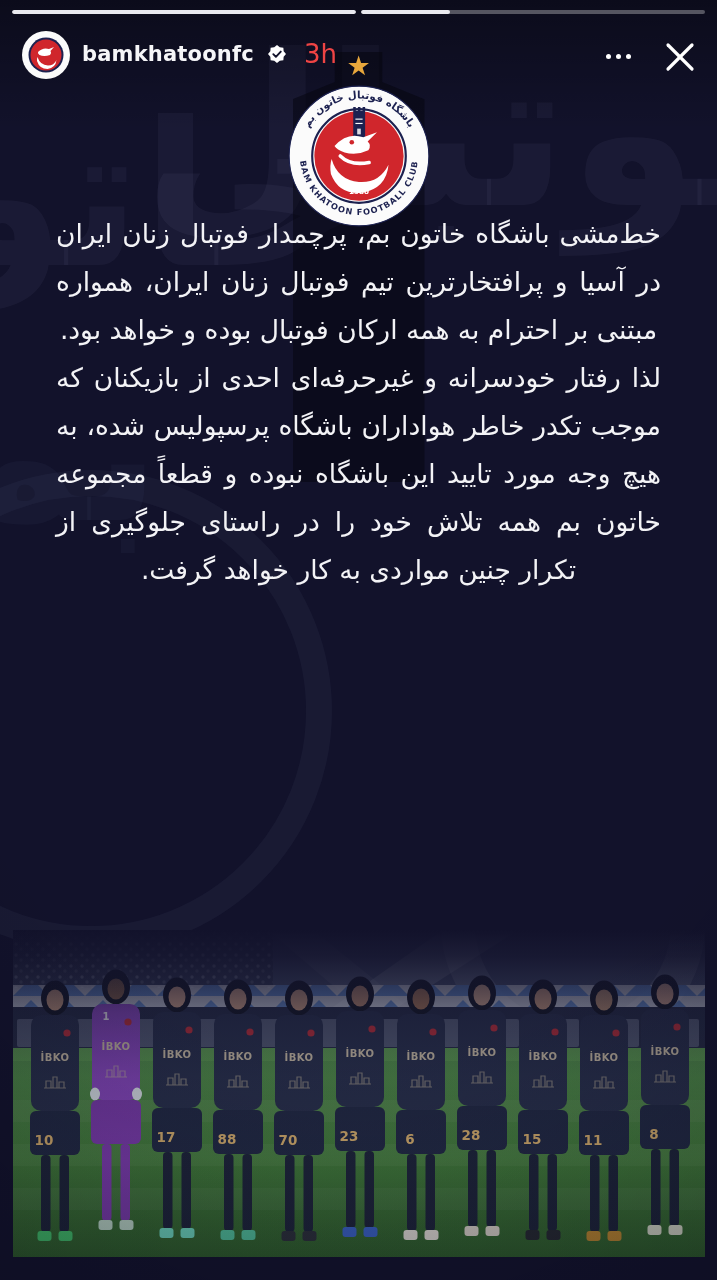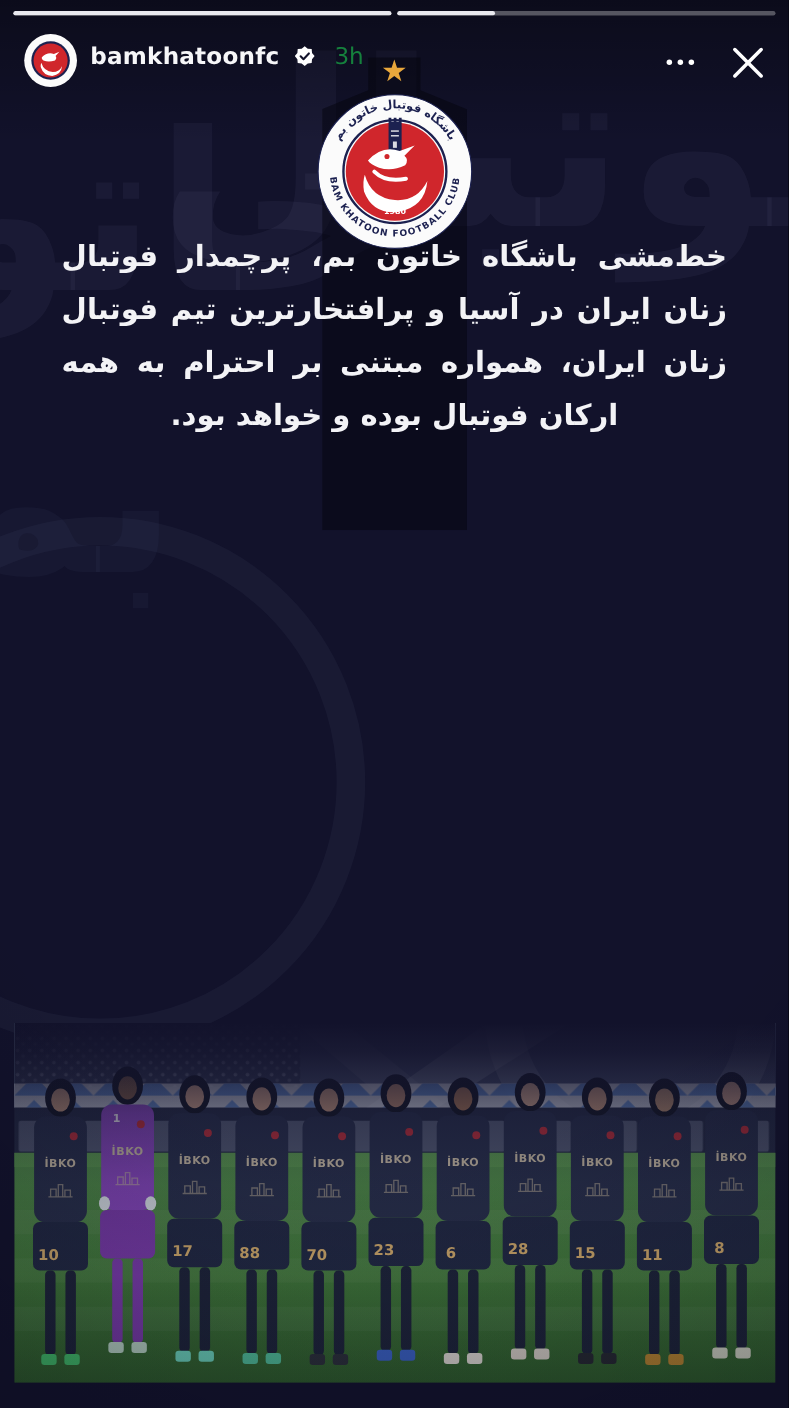--- a/index.html
+++ b/index.html
@@ -41,33 +41,33 @@
   .progress-track{
     flex:1;height:3.5px;border-radius:2px;background:rgba(255,255,255,0.30);overflow:hidden;
   }
   .progress-fill{height:100%;background:#e9e9ef;border-radius:2px;width:0;}
   
   .header{position:absolute;left:0;right:0;top:26px;height:60px;z-index:6;}
   .avatar{position:absolute;left:21px;top:4px;width:50px;height:50px;border-radius:50%;overflow:hidden;}
   .user-row{position:absolute;left:82px;top:13px;display:flex;align-items:center;gap:13px;}
   .username{color:#f6f6f8;font-size:21px;font-weight:bold;letter-spacing:.2px;}
   .badge{width:20px;height:20px;display:block;}
-  .timestamp{color:#15803d;font-size:21px;margin-left:4px;}
+  .timestamp{color:#ef4444;font-size:26px;margin-left:4px;}
   .more-btn{position:absolute;right:80px;top:22px;display:flex;gap:5px;padding:6px;cursor:pointer;}
   .more-btn .dot{width:5px;height:5px;border-radius:50%;background:#fff;}
   .close-btn{position:absolute;right:12px;top:6px;width:50px;height:50px;cursor:pointer;
     display:flex;align-items:center;justify-content:center;}
   
   .star{position:absolute;left:0;right:0;top:52px;text-align:center;font-size:27px;
     color:#e8a73c;z-index:5;line-height:1;}
   .crest{position:absolute;left:50%;transform:translateX(-50%);top:84px;width:144px;height:144px;z-index:5;}
   
   .statement{
     position:absolute;left:56px;right:56px;top:210px;z-index:5;
-    direction:rtl;color:#f3f3f6;font-weight:bold;font-size:26.5px;line-height:48px;
+    direction:rtl;color:#f3f3f6;font-weight:normal;font-size:26.5px;line-height:48px;
   }
   .statement p{margin:0;text-align:justify;text-align-last:center;}
   
   .photo{position:absolute;left:13px;top:930px;width:692px;height:327px;z-index:1;}
   .photo svg{display:block;}
 </style>
 </head>
 <body>
 
 <div class="story">
@@ -364,15 +364,16 @@
       </text>
       <text font-family="DejaVu Sans, sans-serif" font-size="11.5" font-weight="bold" fill="#1c2150" letter-spacing="1.5">
         <textPath href="#arcBottom" startOffset="50%" text-anchor="middle">BAM KHATOON FOOTBALL CLUB</textPath>
       </text>
       <text x="100" y="153" text-anchor="middle" font-family="DejaVu Sans, sans-serif" font-size="10" font-weight="bold" fill="#fff">1980</text>
     </svg>
   </div>
 
   <div class="statement" dir="rtl" lang="fa">
     <p>خط‌مشی باشگاه خاتون بم، پرچمدار فوتبال زنان ایران در آسیا و پرافتخارترین تیم فوتبال زنان ایران، همواره مبتنی بر احترام به همه ارکان فوتبال بوده و خواهد بود.</p>
+    <p>لذا رفتار خودسرانه و غیرحرفه‌ای احدی از بازیکنان که موجب تکدر خاطر هواداران باشگاه پرسپولیس شده، به هیچ وجه مورد تایید این باشگاه نبوده و قطعاً مجموعه خاتون بم همه تلاش خود را در راستای جلوگیری از تکرار چنین مواردی به کار خواهد گرفت.</p>
   </div>
 
 </div>
 
 </body></html>

